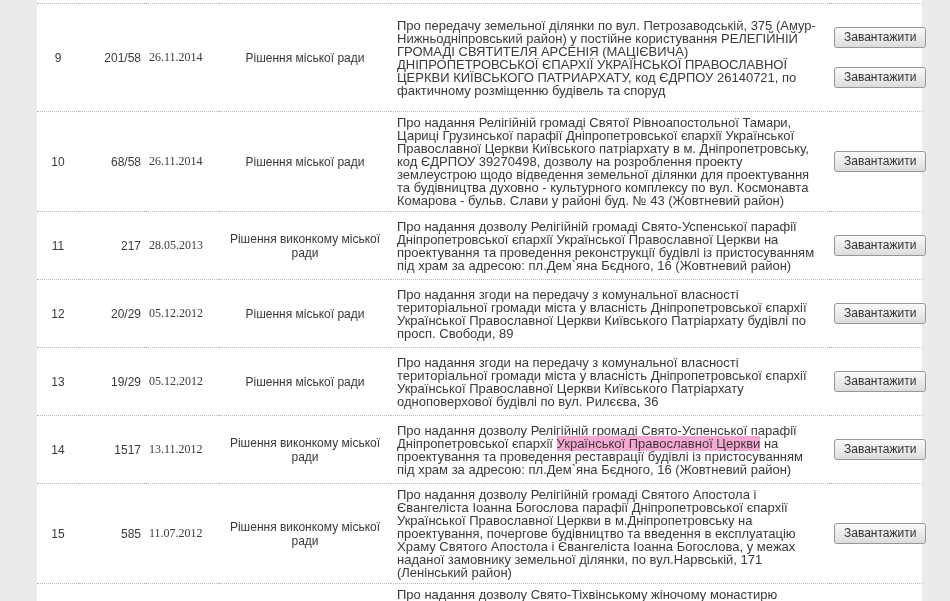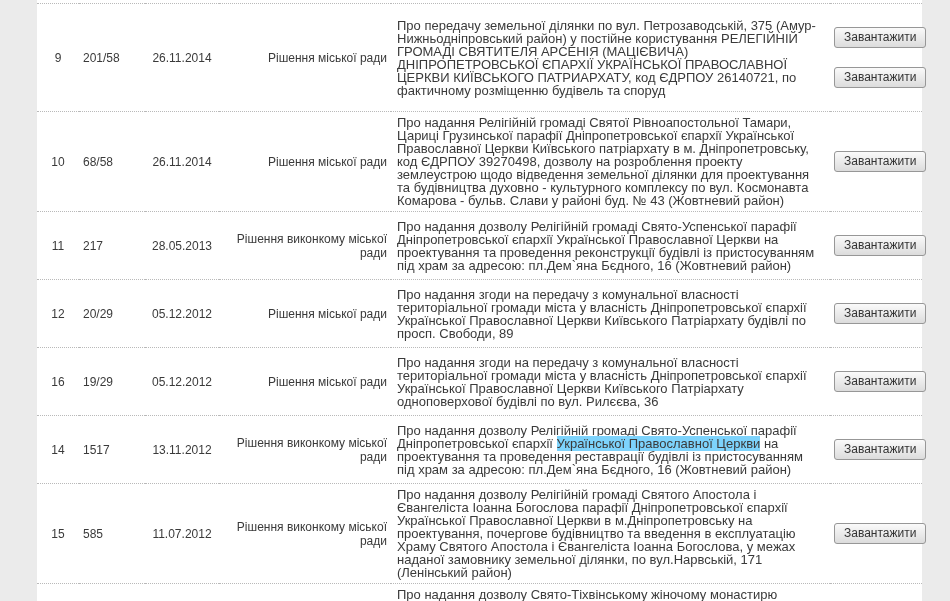--- a/index.html
+++ b/index.html
@@ -39,40 +39,40 @@
   tr:nth-child(8){height:65px}
   tr:nth-child(9){height:64px}
   tr:nth-child(10){height:57px}
   td {
     vertical-align: middle;
     font-size: 12px;
     color: #3a3a3a;
     padding: 4px 4px;
   }
   .c-num  { width: 42px;  text-align: center; }
-  .c-doc  { width: 66px;  text-align: left; }
-  .c-date { width: 74px;  text-align: center; white-space: nowrap; }
-  .c-type { width: 172px; text-align: right; padding-left: 4px; }
+  .c-doc  { width: 66px;  text-align: right; }
+  .c-date { width: 74px;  white-space: nowrap; font-family: Liberation Serif, serif; }
+  .c-type { width: 172px; text-align: center; padding-left: 4px; }
   .c-desc { width: 439px; text-align: left; font-size: 13px; line-height: 13px; padding-left: 6px; padding-right: 10px; margin-top: 45px; }
   .c-btn  { width: 92px;  text-align: center; }
   button.download {
     display: block;
     margin: 19px auto;
     background: linear-gradient(#fafafa, #dcdcdc);
     border: 1px solid #979797;
     border-radius: 3px;
     color: #333333;
     font-size: 12px;
     font-family: "Liberation Sans", sans-serif;
     padding: 2px 9px 3px 9px;
     white-space: nowrap;
     cursor: pointer;
   }
   .hl {
-    background: #7dd3fc;
+    background: #f9a8d4;
   }
 </style>
 </head>
 <body>
 
 <div class="content-area">
   <table class="doc-table">
     <tbody>
         <tr>
     <td class="c-num">9</td>
@@ -109,21 +109,21 @@
     <td class="c-num">12</td>
     <td class="c-doc">20/29</td>
     <td class="c-date">05.12.2012</td>
     <td class="c-type">Рішення міської ради</td>
     <td class="c-desc"><span>Про надання згоди на передачу з комунальної власності територіальної громади міста у власність Дніпропетровської єпархії Української Православної Церкви Київського Патріархату будівлі по просп. Свободи, 89</span></td>
     <td class="c-btn">
             <button class="download">Завантажити</button>
           </td>
   </tr>
         <tr>
-    <td class="c-num">16</td>
+    <td class="c-num">13</td>
     <td class="c-doc">19/29</td>
     <td class="c-date">05.12.2012</td>
     <td class="c-type">Рішення міської ради</td>
     <td class="c-desc"><span>Про надання згоди на передачу з комунальної власності територіальної громади міста у власність Дніпропетровської єпархії Української Православної Церкви Київського Патріархату одноповерхової будівлі по вул. Рилєєва, 36</span></td>
     <td class="c-btn">
             <button class="download">Завантажити</button>
           </td>
   </tr>
         <tr>
     <td class="c-num">14</td>

